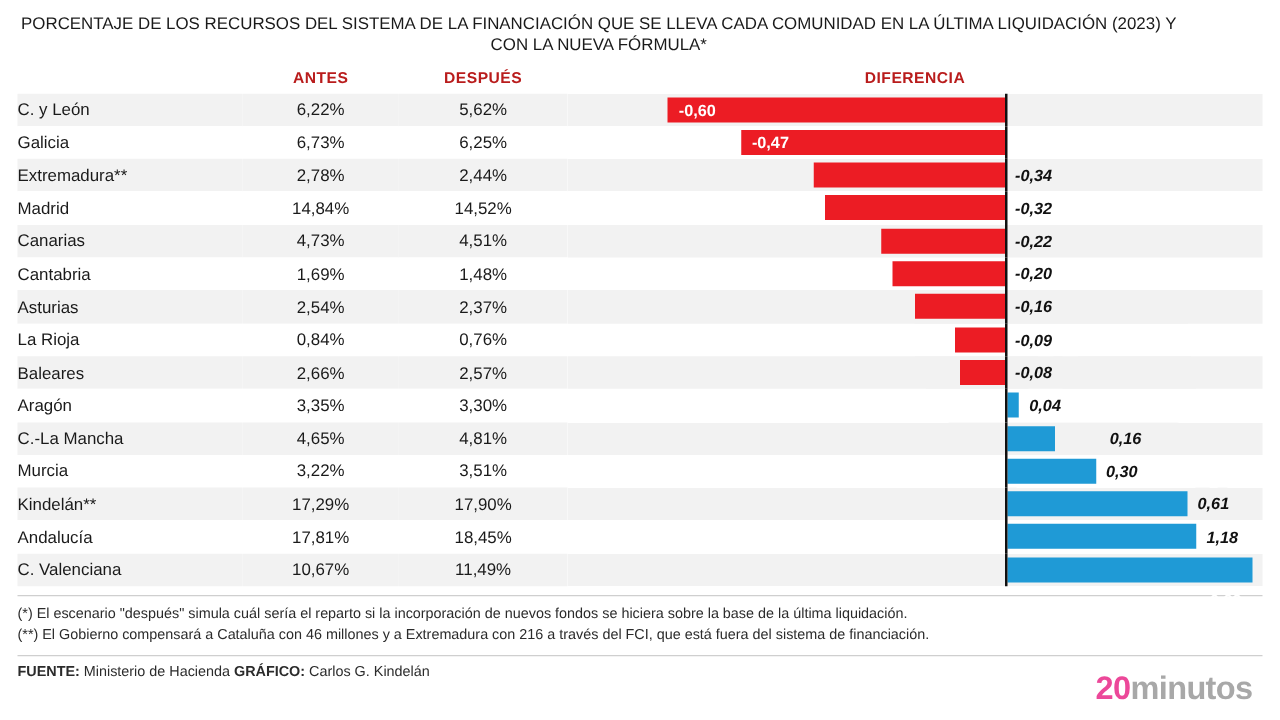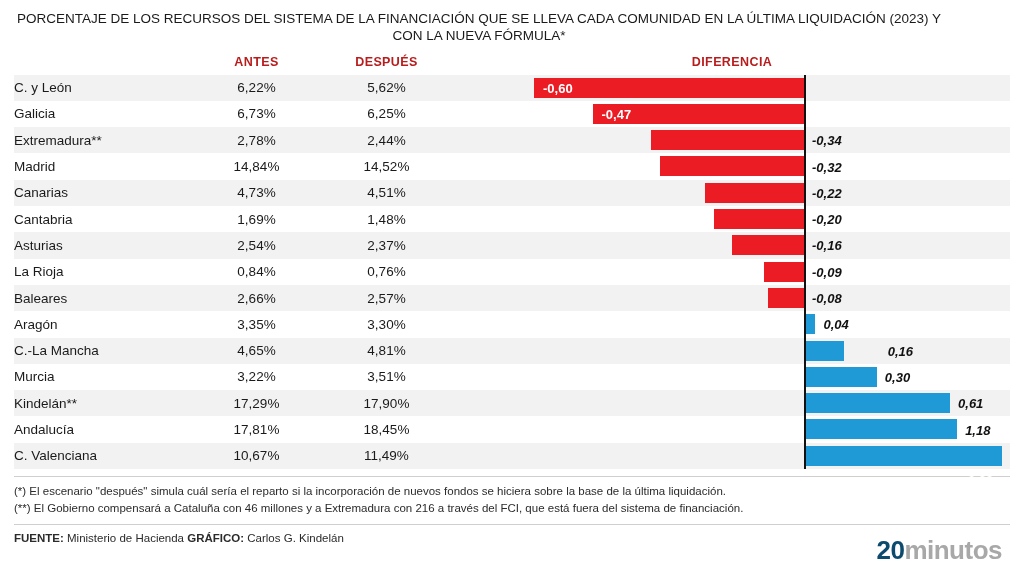--- a/index.html
+++ b/index.html
@@ -141,21 +141,21 @@
   .logo {
     position: absolute;
     right: 22px;
     bottom: 10px;
     font-size: 26px;
     font-weight: 700;
     color: #a8a8a8;
     letter-spacing: -0.5px;
     z-index: 3;
   }
-  .logo .num { color: #0c4a6e; }
+  .logo .num { color: #ec4899; }
 </style>
 </head>
 <body>
 
 <div class="page">
 
   <svg class="watermark" viewBox="0 0 300 250" xmlns="http://www.w3.org/2000/svg">
     <path fill="#9a9a9a" d="M44 52 L74 40 L104 44 L133 36 L167 40 L196 33 L226 41 L250 57 L262 79 L257 103 L264 125 L252 146 L228 160 L200 165 L176 180 L150 186 L120 182 L92 171 L68 152 L50 129 L40 104 L34 78 Z"></path>
     <path fill="#9a9a9a" d="M96 204 L118 198 L126 210 L108 218 Z"></path>
     <circle cx="268" cy="196" r="7" fill="#9a9a9a"></circle>

